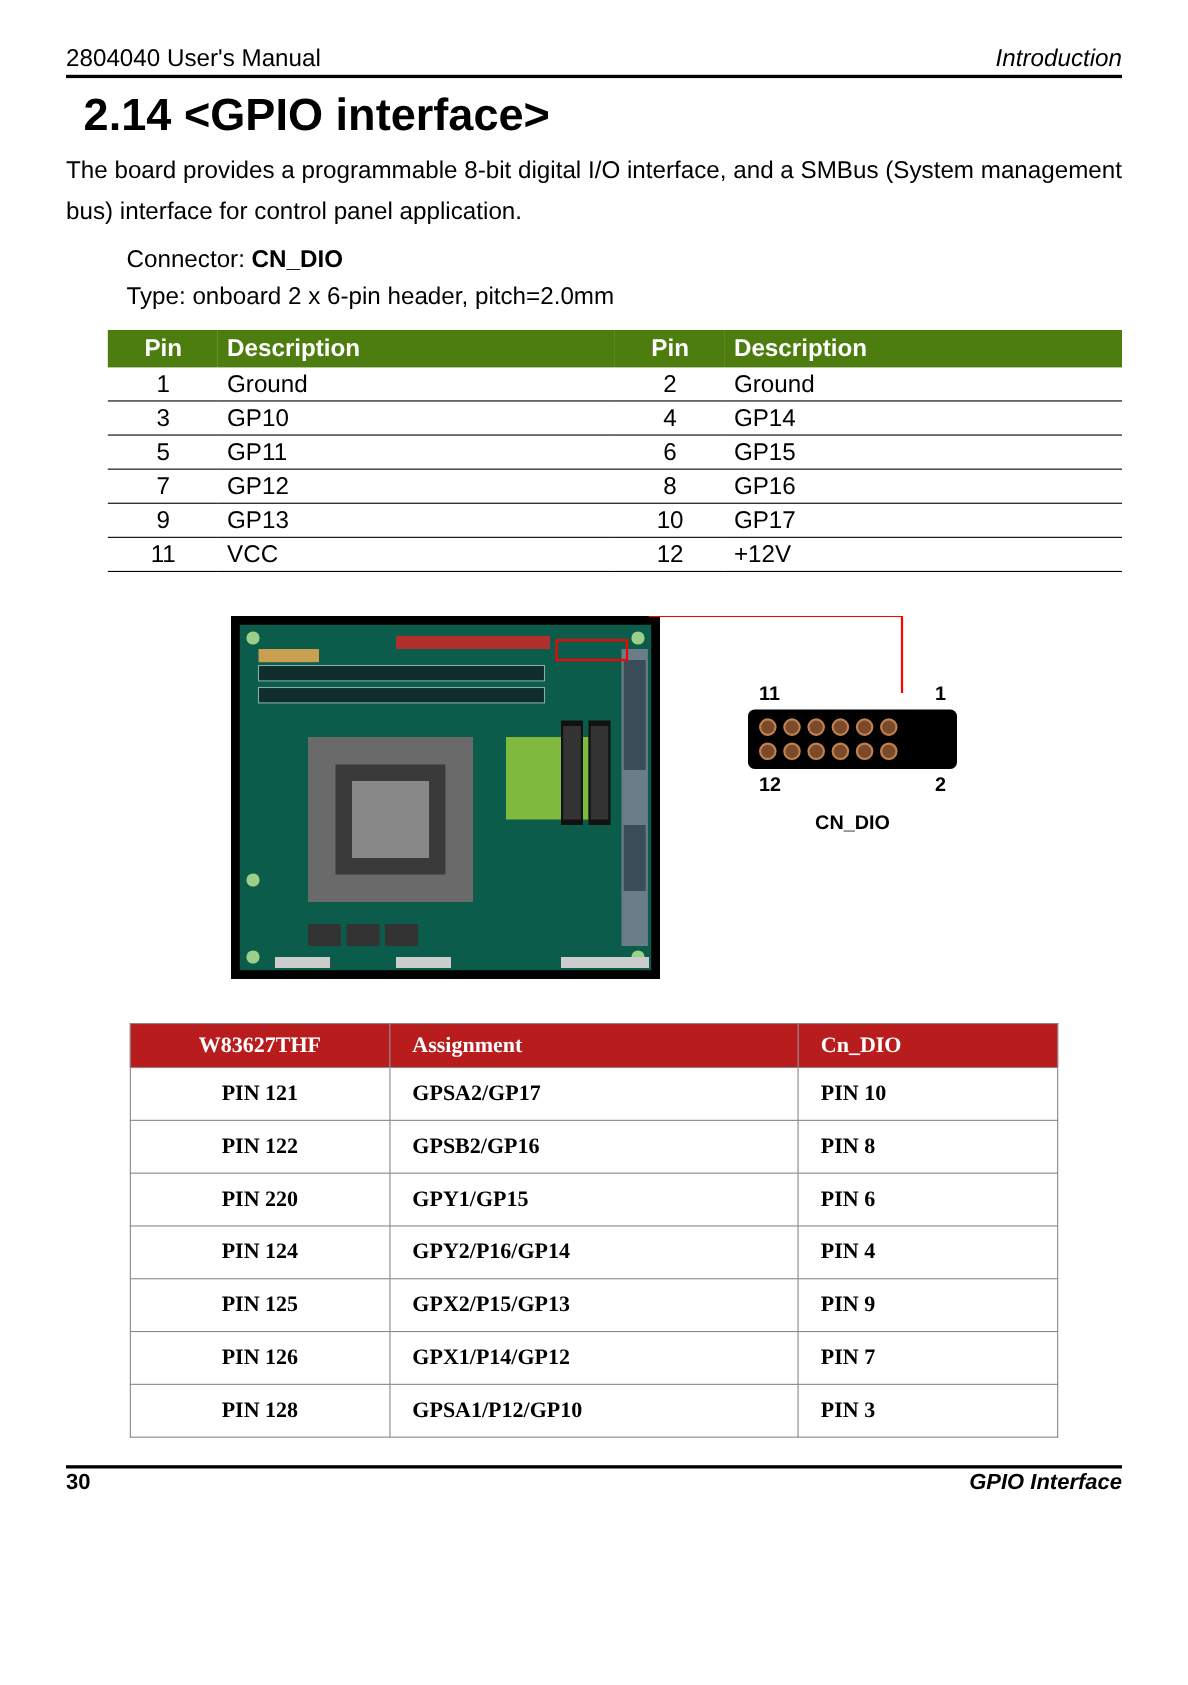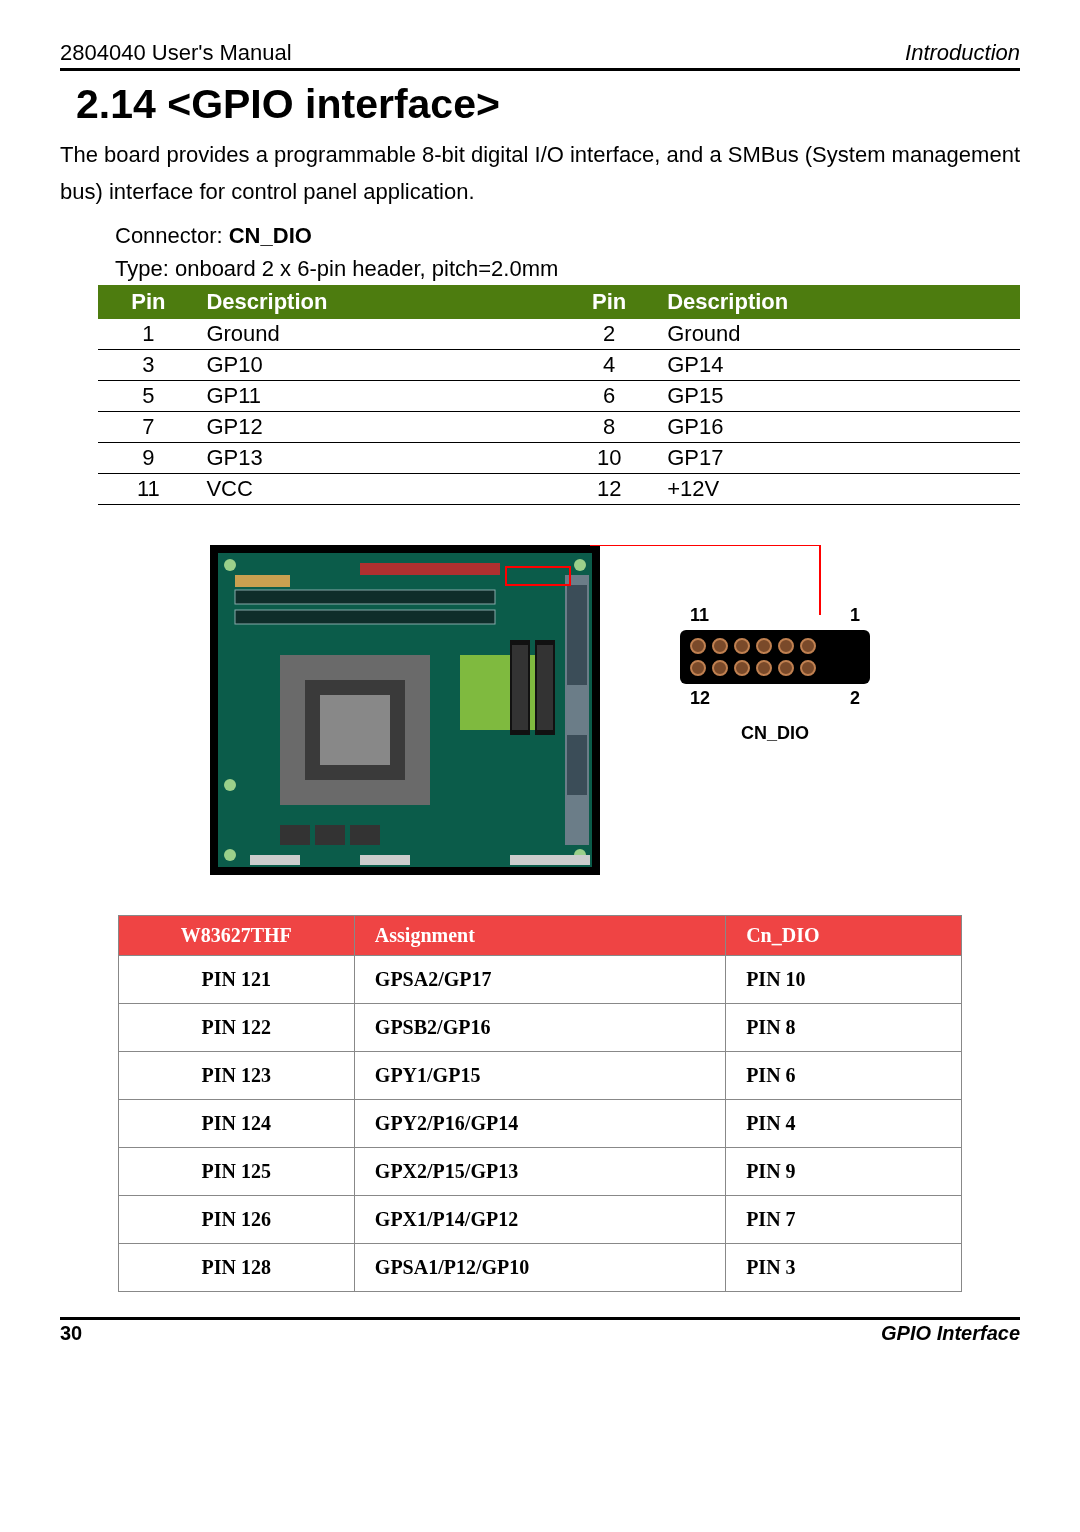--- a/index.html
+++ b/index.html
@@ -33,20 +33,21 @@
   .intro-text {
     font-size: 22px;
     line-height: 1.7;
     text-align: justify;
     margin-bottom: 8px;
   }
   .connector-block {
     font-size: 22px;
     line-height: 1.5;
     margin-left: 55px;
+    margin-bottom: 15px;
   }
   .connector-name { font-weight: bold; }
 
   
   .pin-table {
     width: 96%;
     margin-left: 4%;
     border-collapse: collapse;
     font-size: 22px;
     margin-bottom: 40px;
@@ -127,21 +128,21 @@
 
   
   .assign-table {
     width: 88%;
     margin: 0 auto 20px auto;
     border-collapse: collapse;
     font-family: "Times New Roman", Times, serif;
     font-size: 20px;
   }
   .assign-table thead th {
-    background: #ef4444;
+    background: #b91c1c;
     color: #fff;
     font-weight: bold;
     text-align: left;
     padding: 8px 20px;
     border: 1px solid #888;
   }
   .assign-table tbody td {
     padding: 12px 20px;
     border: 1px solid #888;
     font-weight: bold;
@@ -325,21 +326,21 @@
           <td class="col1">PIN 121</td>
           <td>GPSA2/GP17</td>
           <td class="col3">PIN 10</td>
         </tr>
         <tr>
           <td class="col1">PIN 122</td>
           <td>GPSB2/GP16</td>
           <td class="col3">PIN 8</td>
         </tr>
         <tr>
-          <td class="col1">PIN 123</td>
+          <td class="col1">PIN 220</td>
           <td>GPY1/GP15</td>
           <td class="col3">PIN 6</td>
         </tr>
         <tr>
           <td class="col1">PIN 124</td>
           <td>GPY2/P16/GP14</td>
           <td class="col3">PIN 4</td>
         </tr>
         <tr>
           <td class="col1">PIN 125</td>

